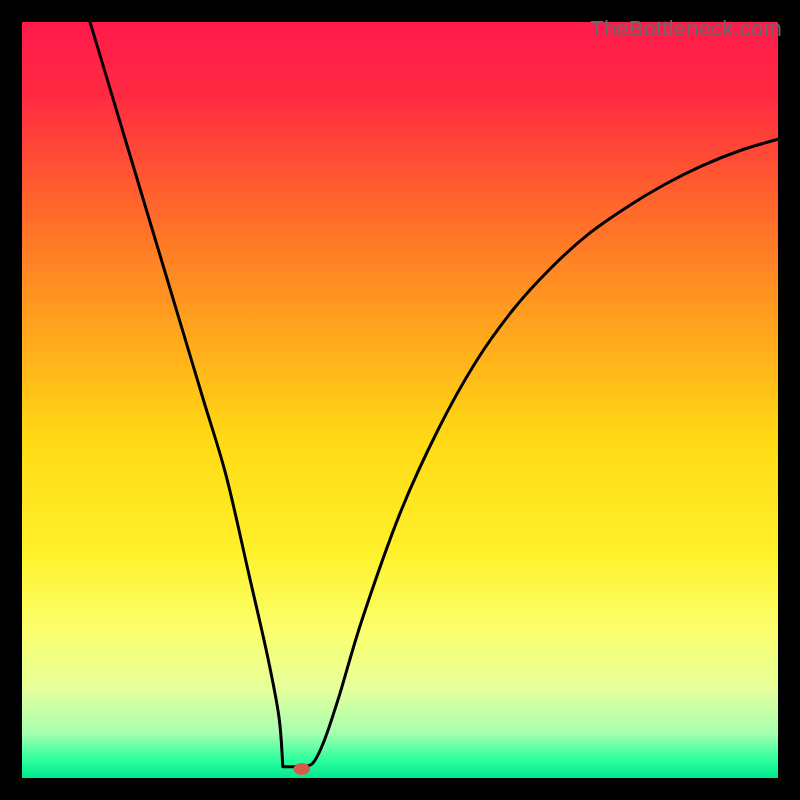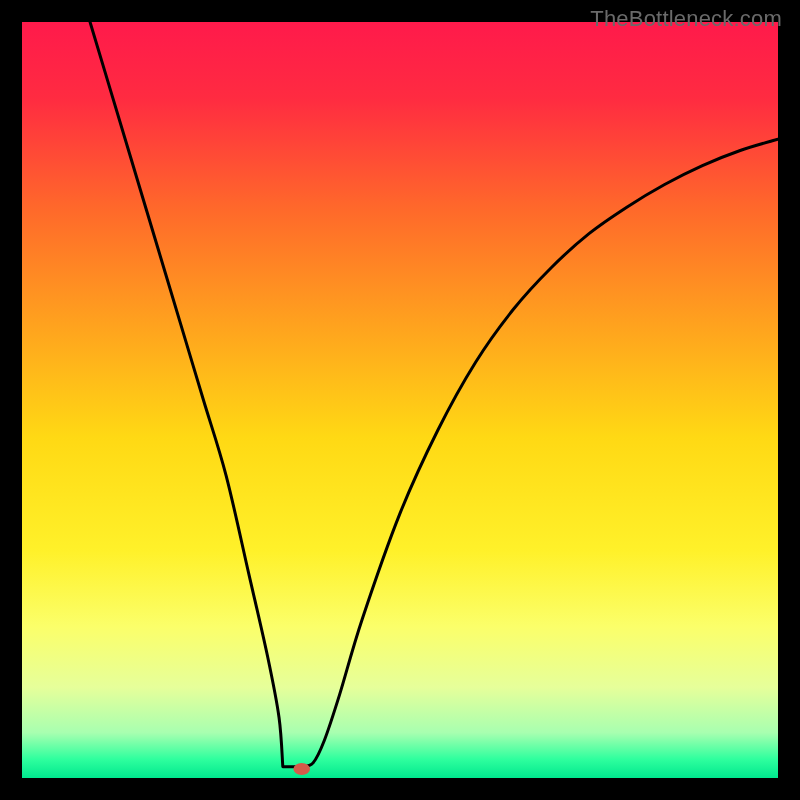--- a/index.html
+++ b/index.html
@@ -6,21 +6,21 @@
     margin: 0;
     padding: 0;
     width: 800px;
     height: 800px;
     background: #000;
     font-family: Arial, Helvetica, sans-serif;
     position: relative;
   }
   .watermark {
     position: absolute;
-    top: 6px;
+    top: 16px;
     right: 18px;
     color: #6a6a6a;
     font-size: 22px;
     letter-spacing: 0.2px;
     z-index: 10;
     margin-left: 16px;
   }
   .plot-frame {
     position: absolute;
     left: 22px;

